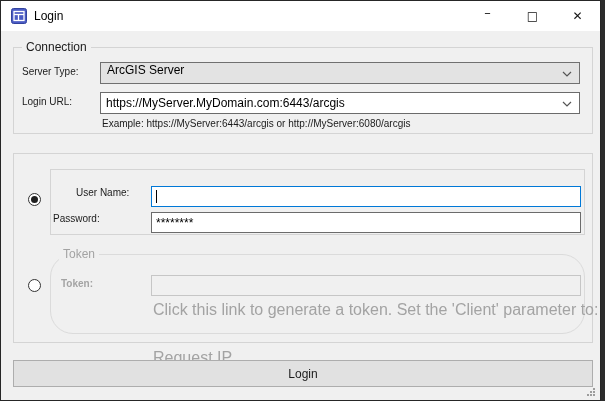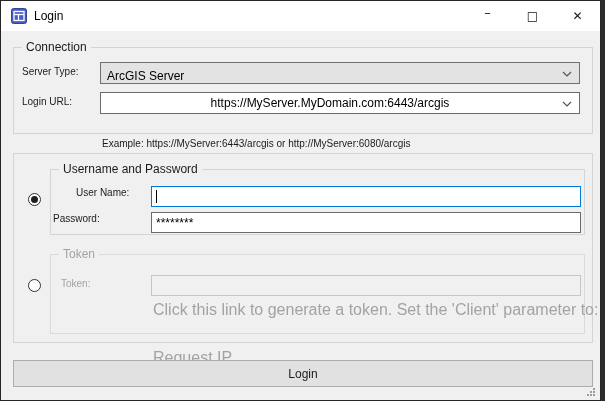--- a/index.html
+++ b/index.html
@@ -36,37 +36,37 @@
   .cap-btn.max { font-size:12px; }
   .cap-btn.close { font-size:12px; }
   
   .groupbox {
     position:absolute; border:1px solid #d4d4d4; background:transparent;
   }
   .groupbox > .legend {
     position:absolute; top:-8px; left:8px; background:#f0f0f0;
     padding:0 4px; font-size:12px; color:#1b1b1b; line-height:15px; white-space:nowrap;
   }
-  .groupbox.disabled { border-color:#dbdbdb; }
+  .groupbox.disabled { border-color:#dbdbdb;border-radius:23px; }
   .groupbox.disabled > .legend { color:#a3a3a3; }
   .lbl { position:absolute; font-size:10px; color:#1b1b1b; white-space:nowrap; }
   .lbl.disabled { color:#a3a3a3; }
   
   .combo-select {
     position:absolute; height:22px; background:#e3e3e3; border:1px solid #707070;
-    font-size:12px; color:#000; display:flex; align-items:flex-end; padding:0 6px;
+    font-size:12px; color:#000; display:flex; align-items:flex-start; padding:0 6px;
   }
   .combo-select .chev { position:absolute; right:7px; top:8px; }
   .combo-edit {
     position:absolute; height:22px; background:#ffffff; border:1px solid #6b6b6b;
   }
   .combo-edit input {
     position:absolute; left:0; top:0; width:calc(100% - 20px); height:100%;
     border:none; outline:none; background:transparent;
-    font-family:"Liberation Sans", sans-serif; font-size:12px; color:#000; padding:0 5px;text-align:center;
+    font-family:"Liberation Sans", sans-serif; font-size:12px; color:#000; padding:0 5px;
   }
   .combo-edit .chev { position:absolute; right:7px; top:8px; }
   .textbox {
     position:absolute; height:21px; background:#ffffff; border:1px solid #6b6b6b;
   }
   .textbox input {
     position:absolute; left:0; top:0; width:100%; height:100%;
     border:none; outline:none; background:transparent;
     font-family:"Liberation Sans", sans-serif; font-size:12px; color:#000; padding:0 4px;
   }
@@ -123,48 +123,47 @@
     </div>
 
     <span class="lbl" style="left:8px; top:48px;">Login URL:</span>
     <div class="combo-edit" style="left:86px; top:44px; width:480px;">
       <input type="text" value="https://MyServer.MyDomain.com:6443/arcgis" style="">
       <svg class="chev" width="10" height="6" viewBox="0 0 10 6">
         <polyline points="1,1 5,5 9,1" fill="none" stroke="#555" stroke-width="1.2"></polyline>
       </svg>
     </div>
 
-    <span class="lbl" style="left:88px; top:70px;margin-top:20px;">Example: https://MyServer:6443/arcgis or http://MyServer:6080/arcgis</span>
+    <span class="lbl" style="left:88px; top:70px;">Example: https://MyServer:6443/arcgis or http://MyServer:6080/arcgis</span>
   </div>
 
   <div class="groupbox" style="left:12px; top:152px; width:580px; height:190px;">
 
     <div class="radio checked" style="left:14px; top:39px;"></div>
 
     <div class="groupbox" style="left:36px; top:15px; width:535px; height:66px;">
-      <span class="legend">Username and Password</span>
 
       <span class="lbl" style="left:25px; top:17px;">User Name:</span>
       <div class="textbox focused" style="left:100px; top:16px; width:430px;">
         <input type="text" value="" style="">
         <div class="caret"></div>
       </div>
 
       <span class="lbl" style="left:2px; top:43px;">Password:</span>
       <div class="textbox" style="left:100px; top:42px; width:430px;">
         <input type="text" value="********" style="">
       </div>
     </div>
 
     <div class="radio" style="left:14px; top:125px;"></div>
 
     <div class="groupbox disabled" style="left:36px; top:100px; width:535px; height:80px;">
       <span class="legend">Token</span>
 
-      <span class="lbl disabled" style="left:10px; top:23px;">Token:</span>
+      <span class="lbl disabled" style="left:10px; top:23px;font-weight:bold;">Token:</span>
       <div class="textbox disabled" style="left:100px; top:20px; width:430px;">
         <input type="text" disabled="" value="" style="">
       </div>
 
       <span class="help-text" style="left:102px; top:46px;">Click this link to generate a token. Set the 'Client' parameter to:</span>
       <span class="help-text" style="left:102px; top:66px;margin-top:28px;">Request IP</span>
     </div>
   </div>
 
   <button class="login-btn">Login</button>

